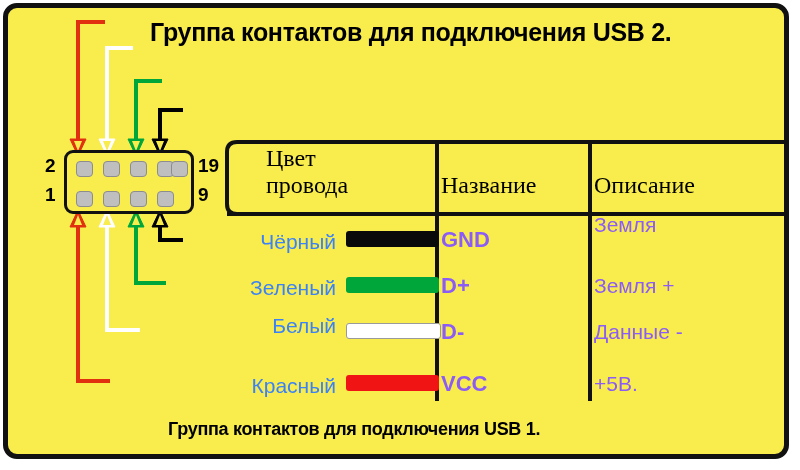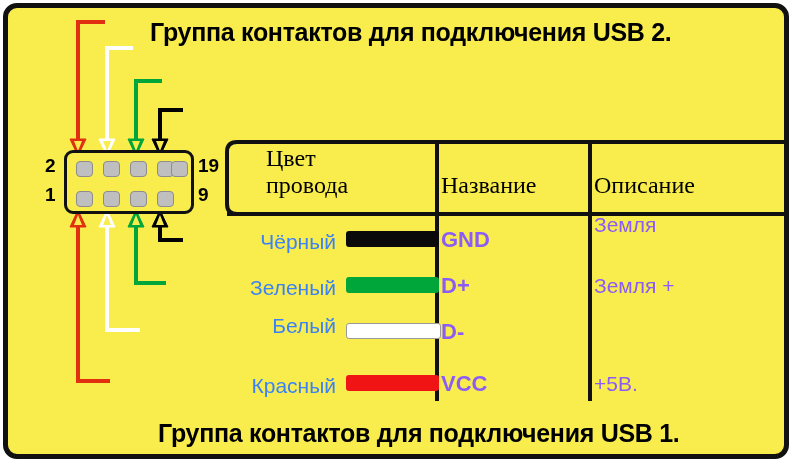--- a/index.html
+++ b/index.html
@@ -16,21 +16,21 @@
 
   .svg-layer{position:absolute;left:0;top:0;width:800px;height:470px;}
 
   
   .title{
     position:absolute;font-weight:bold;color:#000;
     font-family:"Liberation Sans",sans-serif;
     white-space:nowrap;
   }
   #title-usb2{left:150px;top:18px;font-size:25px;letter-spacing:-0.3px;}
-  #title-usb1{left:158px;top:419px;font-size:25px;letter-spacing:-0.3px;}
+  #title-usb1{left:168px;top:419px;font-size:18px;letter-spacing:-0.3px;}
   #gnd-note{
     position:absolute;left:205px;top:88px;font-size:23px;color:#000;
     white-space:nowrap;font-family:"Liberation Sans",sans-serif;
   }
 
   
   .connector{
     position:absolute;left:64px;top:150px;width:130px;height:64px;
     border:3px solid #111;border-radius:9px;box-sizing:border-box;
     background:#F9ED4E;
@@ -180,20 +180,21 @@
     <div class="cell" style="left:368px;top:74px;">Земля</div>
 
     <div class="wire-label" style="left:-50px;top:137px;width:160px;text-align:right;">Зеленый</div>
     <div class="swatch" style="left:120px;top:138px;width:93px;background:#00A63A;"></div>
     <div class="cell bold" style="left:215px;top:134px;">D+</div>
     <div class="cell" style="left:368px;top:135px;">Земля +</div>
 
     <div class="wire-label" style="left:-50px;top:175px;width:160px;text-align:right;">Белый</div>
     <div class="swatch wht" style="left:120px;top:184px;width:93px;background:#FFFFFF;"></div>
     <div class="cell bold" style="left:215px;top:180px;">D-</div>
+    <div class="cell" style="left:368px;top:181px;">Данные -</div>
 
     <div class="wire-label" style="left:-50px;top:235px;width:160px;text-align:right;">Красный</div>
     <div class="swatch" style="left:120px;top:236px;width:93px;background:#F01414;"></div>
     <div class="cell bold" style="left:215px;top:232px;">VCC</div>
     <div class="cell" style="left:368px;top:233px;">+5В.</div>
   </div>
 
 </div>
 
 </body></html>

